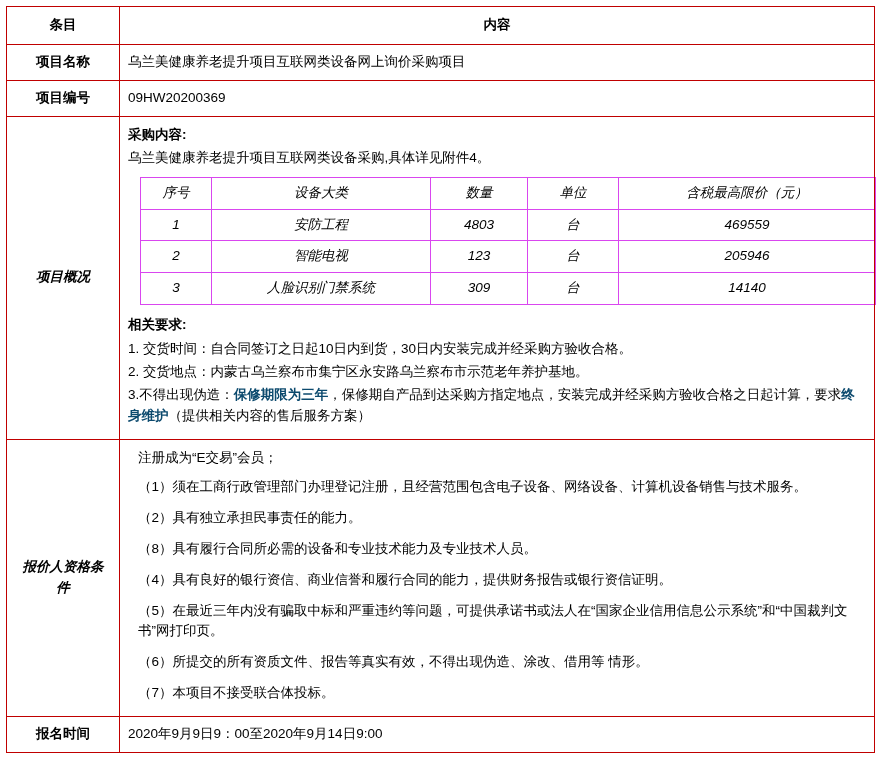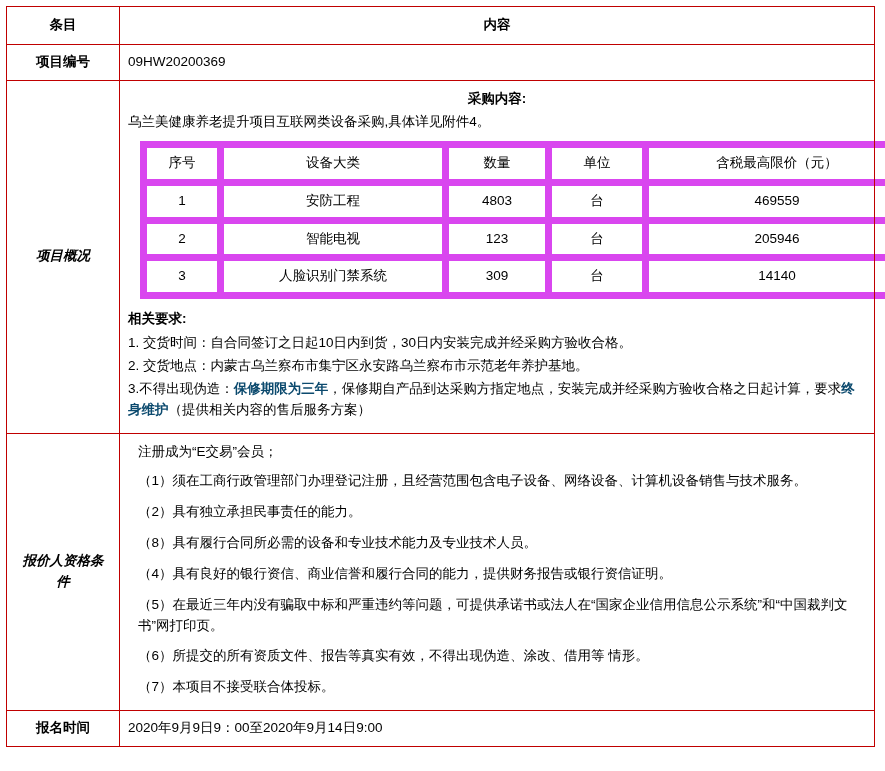--- a/index.html
+++ b/index.html
@@ -52,37 +52,37 @@
     padding: 7px 8px;
     text-align: left;
   }
   .val-cell.top {
     vertical-align: top;
     padding: 8px 8px 10px 8px;
   }
   .section-heading {
     font-weight: bold;
     margin: 0 0 2px 0;
-    text-align: center;
   }
   .plain-line {
     margin: 0 0 4px 0;
   }
   table.inner {
     border-collapse: collapse;
     width: 690px;
     margin: 8px 0 10px 12px;
     table-layout: fixed;
   }
   table.inner td, table.inner th {
-    border: 7px solid #d946ef;
+    border: 1px solid #d946ef;
     font-size: 13.5px;
     padding: 5px 4px;
     text-align: center;
     font-weight: normal;
+    font-style: italic;
   }
   table.inner thead td {
     font-weight: normal;
   }
   .iw-no { width: 62px; }
   .iw-cat { width: 210px; }
   .iw-qty { width: 88px; }
   .iw-unit { width: 82px; }
   .iw-price { width: 248px; }
   .req-heading {
@@ -115,20 +115,24 @@
 <body>
 
 <div id="page">
   <table class="main">
     <tbody>
       <tr>
         <td class="col-label hdr">条目</td>
         <td class="hdr">内容</td>
       </tr>
 
+      <tr>
+        <td class="col-label label-cell">项目名称</td>
+        <td class="val-cell">乌兰美健康养老提升项目互联网类设备网上询价采购项目</td>
+      </tr>
 
       <tr>
         <td class="col-label label-cell">项目编号</td>
         <td class="val-cell">09HW20200369</td>
       </tr>
 
       <tr>
         <td class="col-label label-cell tall">项目概况</td>
         <td class="val-cell top">
           <div class="section-heading">采购内容:</div>

